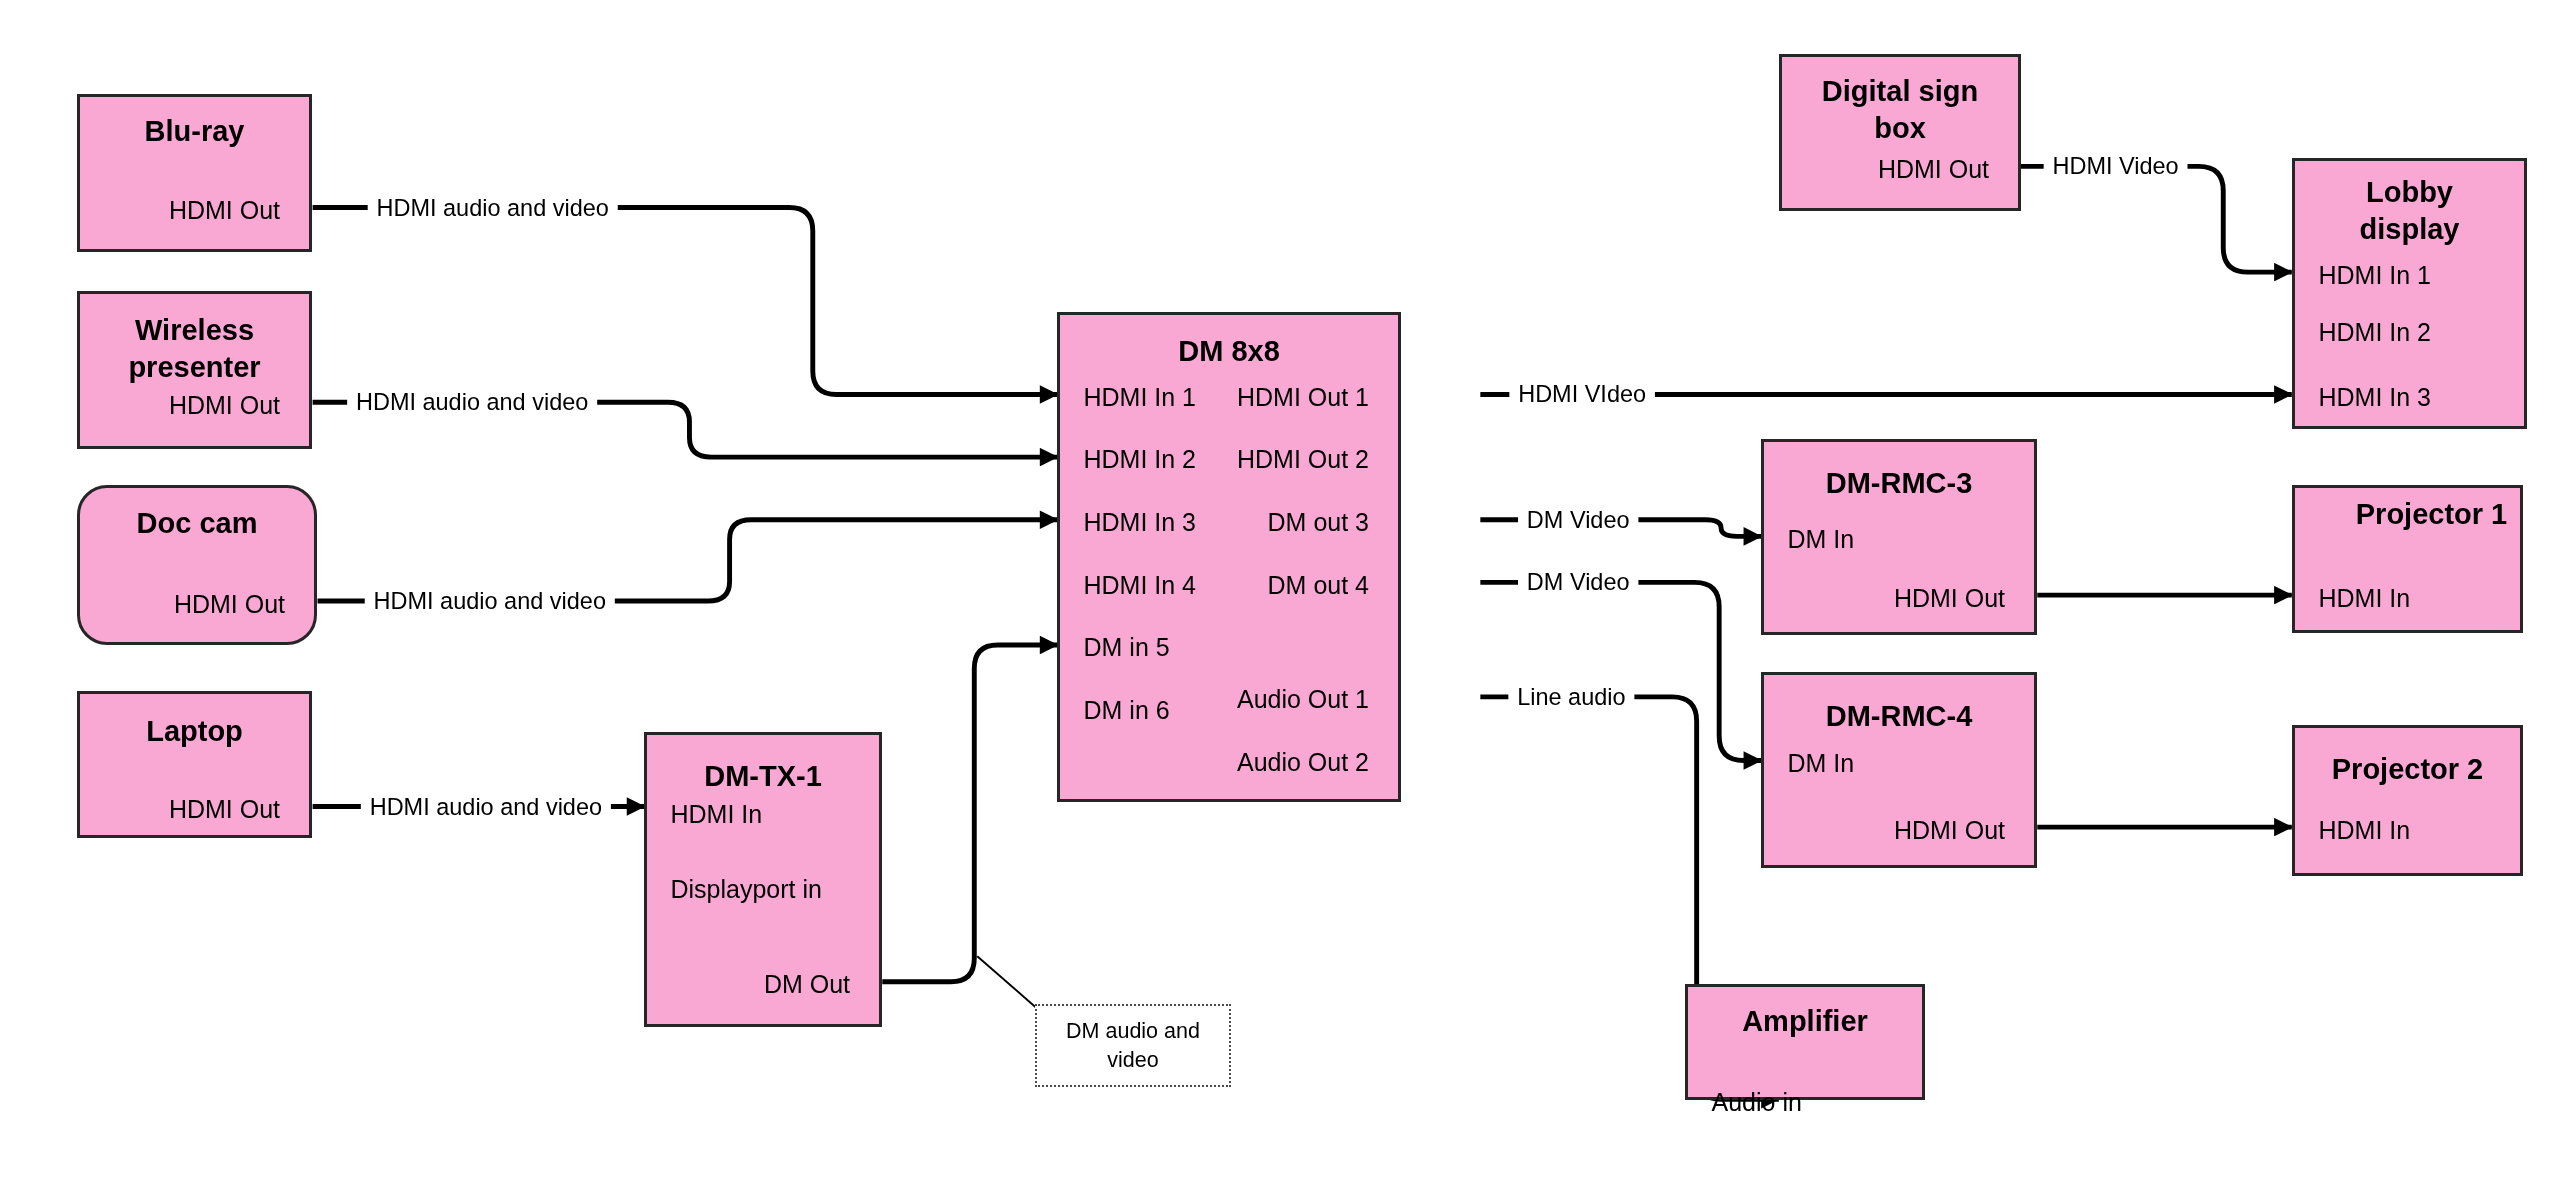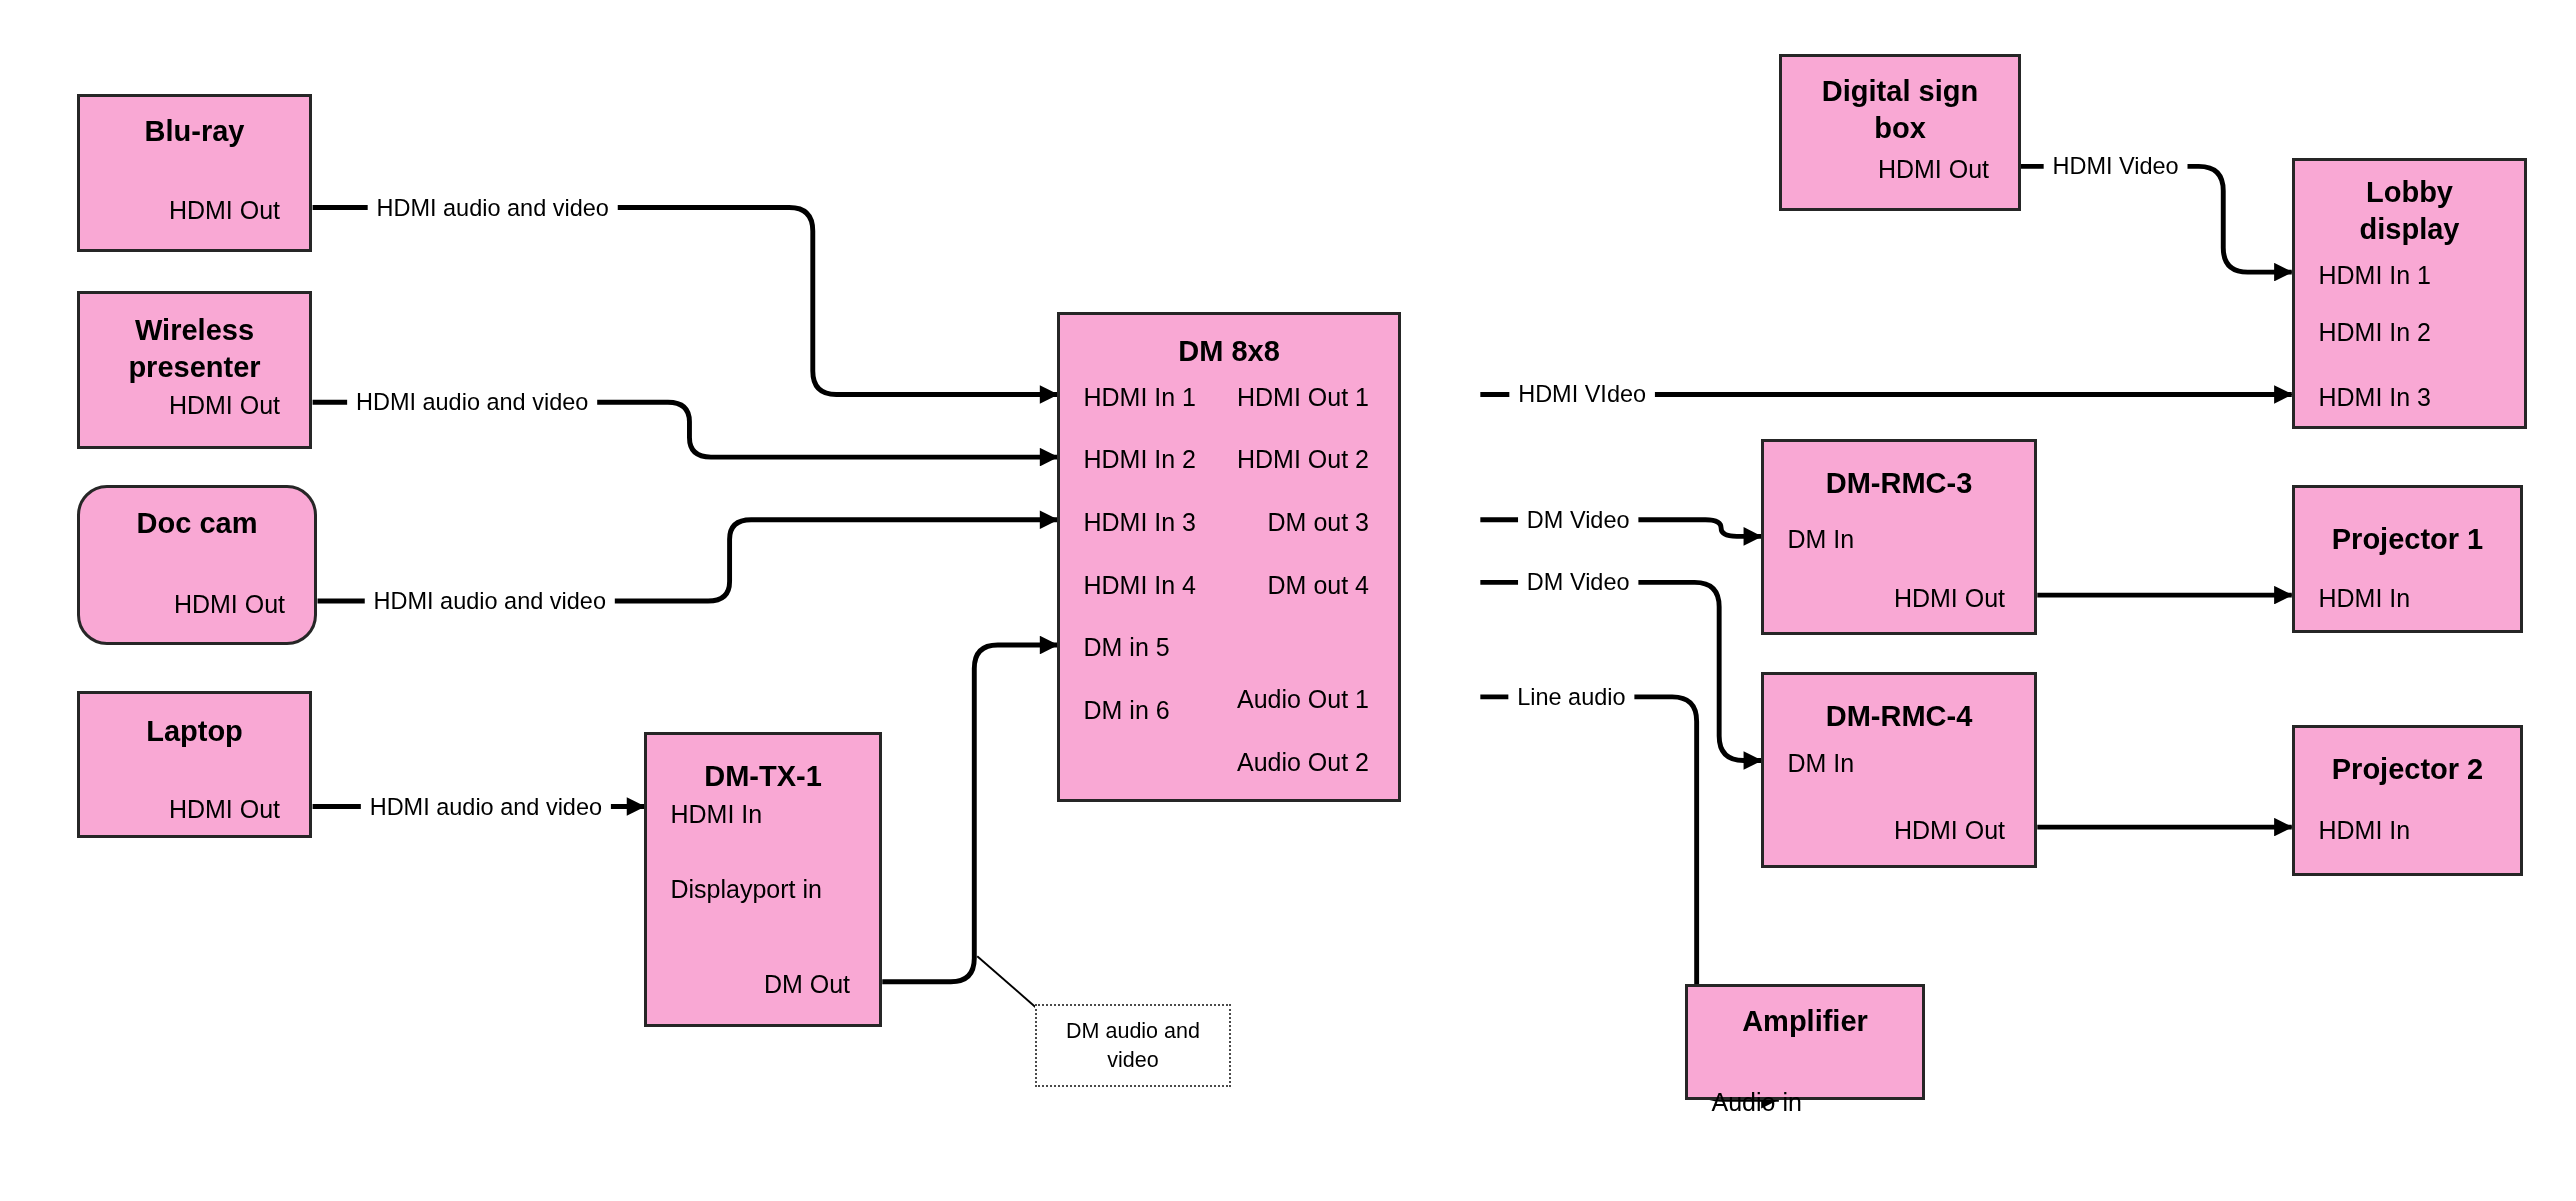--- a/index.html
+++ b/index.html
@@ -157,21 +157,21 @@
         <div class="port left" style="top: 221px;">HDMI In 3</div>
       </div>
       <div class="node" style="left: 1761px; top: 439px; width: 276px; height: 196px;">
         <div class="node-title" style="top: 22.5px;">
           <div>DM-RMC-3</div>
         </div>
         <div class="port left" style="top: 82px;">DM In</div>
         <div class="port right" style="top: 141px;">HDMI Out</div>
       </div>
       <div class="node" style="left: 2292px; top: 485px; width: 231px; height: 148px;">
-        <div class="node-title" style="top: 33px;">
+        <div class="node-title" style="top: 8px; margin-left: 24px;">
           <div>Projector 1</div>
         </div>
         <div class="port left" style="top: 95px;">HDMI In</div>
       </div>
       <div class="node" style="left: 1761px; top: 672px; width: 276px; height: 196px;">
         <div class="node-title" style="top: 22.5px;">
           <div>DM-RMC-4</div>
         </div>
         <div class="port left" style="top: 73px;">DM In</div>
         <div class="port right" style="top: 140px;">HDMI Out</div>

